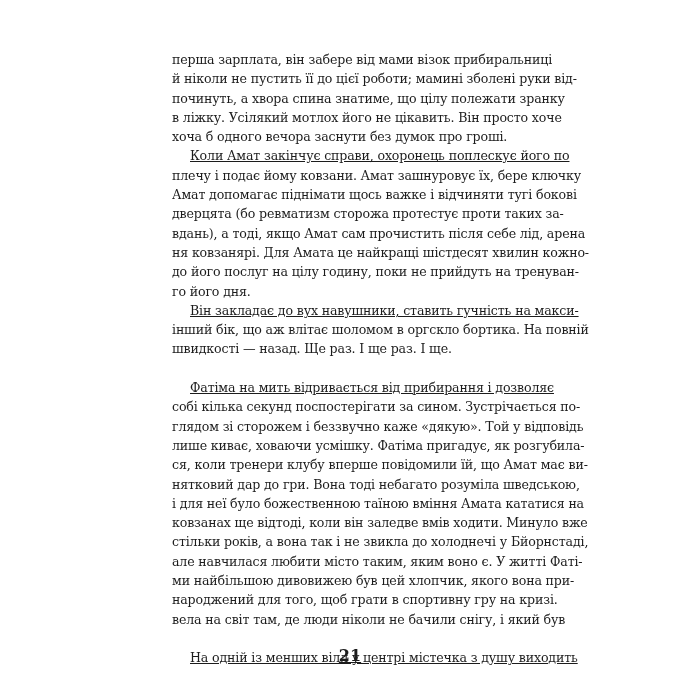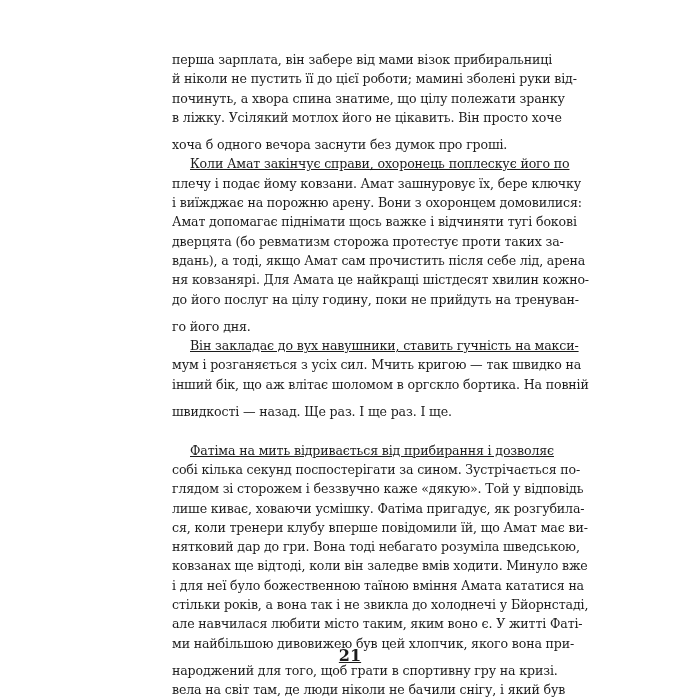--- a/index.html
+++ b/index.html
@@ -5,21 +5,21 @@
   html, body { margin: 0; padding: 0; background: #ffffff; }
   body { width: 700px; height: 700px; position: relative; overflow: hidden; }
   .page {
     position: absolute; left: 172px; top: 50px; width: 360px;
     font-family: "DejaVu Serif", serif;
     font-size: 12.6px; line-height: 19.3px; color: #1c1c1c;
     letter-spacing: -0.15px;
   }
   .para { margin: 0; text-align: justify; text-align-last: left; }
   .para .line { display: block; text-align: justify; text-align-last: justify; white-space: nowrap; }
-  .para .line.last { text-align-last: left; margin-top: 8px; }
+  .para .line.last { text-align-last: left; }
   .indent { padding-left: 18px; text-decoration: underline; }
   .gap { height: 19.3px; }
   .pagenum {
     position: absolute; left: 0; width: 700px; top: 646px; text-align: center;
     font-family: "DejaVu Serif", serif; font-size: 16px; font-weight: bold; color: #1c1c1c; text-decoration: underline;
   }
 </style>
 </head>
 <body>
 
@@ -27,44 +27,42 @@
   <div class="para">
     <span class="line">перша зарплата, він забере від мами візок прибиральниці</span>
     <span class="line">й ніколи не пустить її до цієї роботи; мамині зболені руки від-</span>
     <span class="line">починуть, а хвора спина знатиме, що цілу полежати зранку</span>
     <span class="line">в ліжку. Усілякий мотлох його не цікавить. Він просто хоче</span>
     <span class="line last">хоча б одного вечора заснути без думок про гроші.</span>
   </div>
   <div class="para">
     <span class="line indent">Коли Амат закінчує справи, охоронець поплескує його по</span>
     <span class="line">плечу і подає йому ковзани. Амат зашнуровує їх, бере ключку</span>
-    <span class="line">і виїжджає на порожню арену. Вони з охоронцем домовилися:</span>
     <span class="line">Амат допомагає піднімати щось важке і відчиняти тугі бокові</span>
     <span class="line">дверцята (бо ревматизм сторожа протестує проти таких за-</span>
     <span class="line">вдань), а тоді, якщо Амат сам прочистить після себе лід, арена</span>
     <span class="line">ня ковзанярі. Для Амата це найкращі шістдесят хвилин кожно-</span>
     <span class="line">до його послуг на цілу годину, поки не прийдуть на тренуван-</span>
     <span class="line last">го його дня.</span>
   </div>
   <div class="para">
     <span class="line indent">Він закладає до вух навушники, ставить гучність на макси-</span>
-    <span class="line">мум і розганяється з усіх сил. Мчить кригою — так швидко на</span>
     <span class="line">інший бік, що аж влітає шоломом в оргскло бортика. На повній</span>
     <span class="line last">швидкості — назад. Ще раз. І ще раз. І ще.</span>
   </div>
   <div class="gap"></div>
   <div class="para">
     <span class="line indent">Фатіма на мить відривається від прибирання і дозволяє</span>
     <span class="line">собі кілька секунд поспостерігати за сином. Зустрічається по-</span>
     <span class="line">глядом зі сторожем і беззвучно каже «дякую». Той у відповідь</span>
     <span class="line">лише киває, ховаючи усмішку. Фатіма пригадує, як розгубила-</span>
     <span class="line">ся, коли тренери клубу вперше повідомили їй, що Амат має ви-</span>
     <span class="line">нятковий дар до гри. Вона тоді небагато розуміла шведською,</span>
+    <span class="line">і для неї було божественною таїною вміння Амата кататися на</span>
     <span class="line">ковзанах ще відтоді, коли він заледве вмів ходити. Минуло вже</span>
-    <span class="line">і для неї було божественною таїною вміння Амата кататися на</span>
     <span class="line">стільки років, а вона так і не звикла до холоднечі у Бйорнстаді,</span>
     <span class="line">але навчилася любити місто таким, яким воно є. У житті Фаті-</span>
     <span class="line">ми найбільшою дивовижею був цей хлопчик, якого вона при-</span>
     <span class="line last">народжений для того, щоб грати в спортивну гру на кризі.</span>
     <span class="line">вела на світ там, де люди ніколи не бачили снігу, і який був</span>
   </div>
   <div class="gap"></div>
   <div class="para">
     <span class="line indent">На одній із менших вілл у центрі містечка з душу виходить</span>
 

